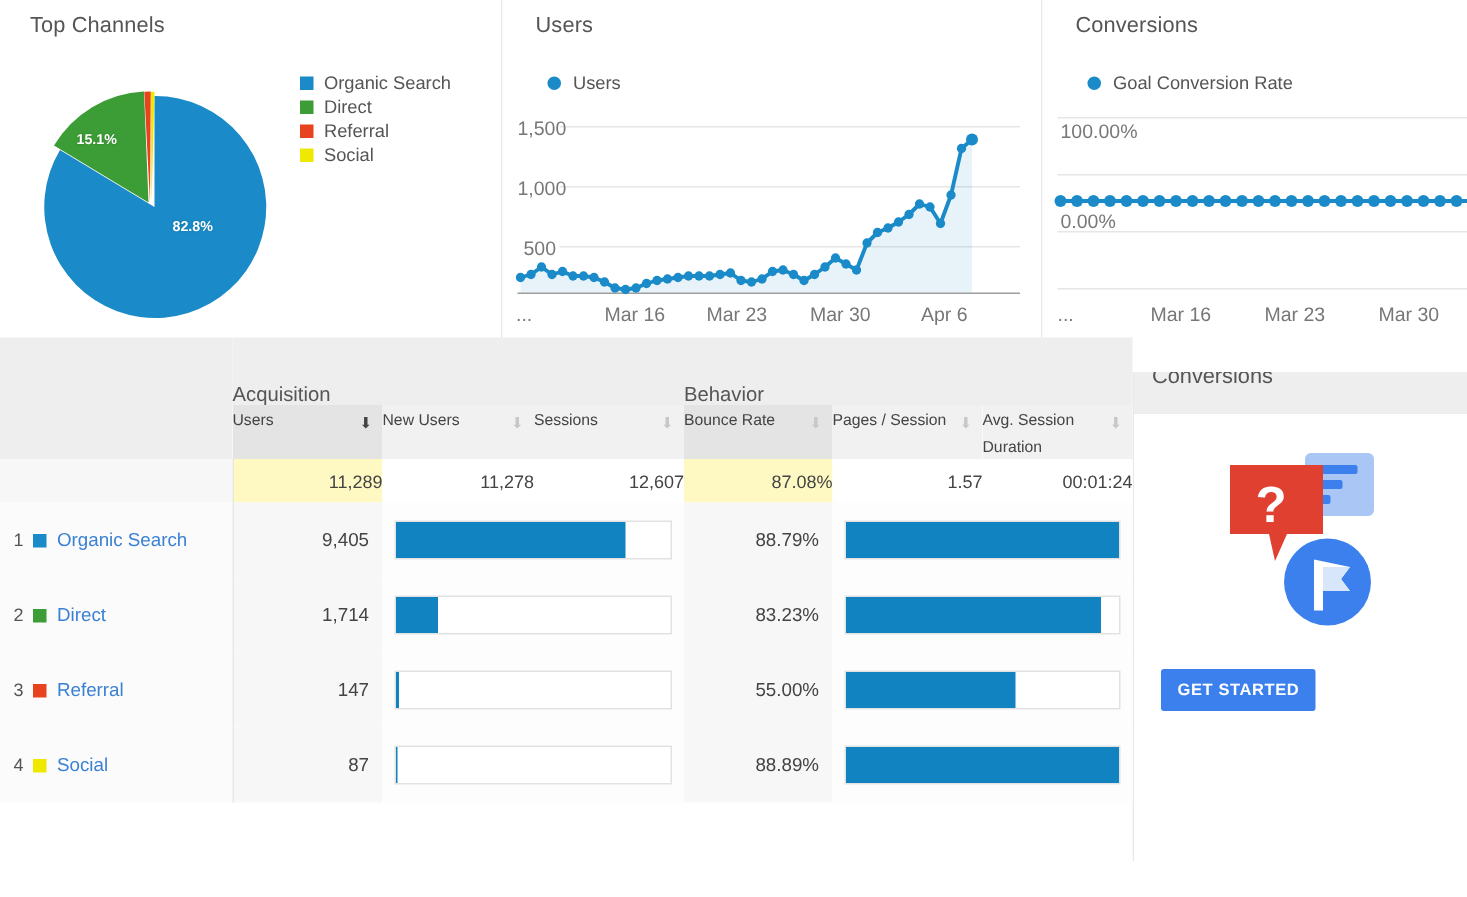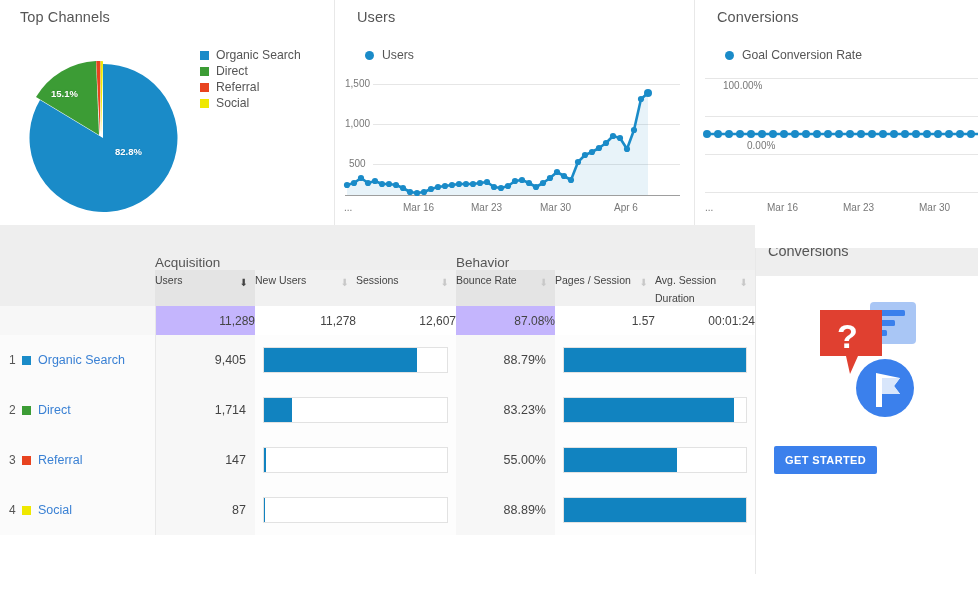--- a/index.html
+++ b/index.html
@@ -37,21 +37,21 @@
   .pie-legend { left: 200px; top: 48px; }
 
   .slice-label {
     position:absolute; color:#fff; font-size:9.5px; font-weight:700;
     text-shadow: 0 0 2px rgba(0,0,0,.18); white-space:nowrap;
   }
 
   
   .chart-area { position:absolute; }
   .axis-label {
-    position:absolute; font-size:10px; color:#777; white-space:nowrap;
+    position:absolute; font-size:13px; color:#777; white-space:nowrap;
   }
   .gridline { position:absolute; height:1px; background:#e6e6e6; }
 
   .tooltip {
     position:absolute; background:#fff; border:1px solid #d6d6d6;
     box-shadow: 0 1px 3px rgba(0,0,0,.2);
     padding: 6px 9px 7px 9px; z-index: 20; white-space:nowrap;
   }
   .tt-date { font-size:11px; color:#222; font-weight:700; margin-bottom:3px; }
   .tt-row  { font-size:11px; color:#222; font-weight:700; display:flex; align-items:center; }
@@ -91,21 +91,21 @@
   }
   .sort-arrow.on { color:#444; }
 
   .sum-row td {
     height: 29px; background:#fff; border-bottom:1px solid #eaeaea;
     border-right:1px solid #f0f0f0;
     font-size: 12px; color:#444; text-align:right; padding-right:9px;
     vertical-align: middle;
   }
   .sum-row td.sum-first { background:#f7f7f7; border-right:1px solid #e8e8e8; }
-  .sum-row td.active { background:#c4b5fd; }
+  .sum-row td.active { background:#fef9c3; }
 
   .data-row td {
     height: 50px; border-bottom: 1px solid #eaeaea;
     border-right: 1px solid #f2f2f2;
     background: #fdfdfd;
     vertical-align: middle;
   }
   .data-row td.cell-first {
     background:#fbfbfb; border-right:1px solid #e8e8e8;
     padding-left: 9px;
@@ -287,22 +287,22 @@
           <span class="legend-label">Goal Conversion Rate</span>
         </div>
       </div>
 
       <div class="chart-area" style="left:0; top:72px; width:283px; height:150px;">
         <div class="gridline" style="left:10px; top:6px;  width:273px;"></div>
         <div class="gridline" style="left:10px; top:44px; width:273px;"></div>
         <div class="gridline" style="left:10px; top:82px; width:273px;"></div>
         <div class="gridline" style="left:10px; top:120px; width:273px;"></div>
 
-        <span class="axis-label" style="left:28px; top:8px;text-align:center;">100.00%</span>
-        <span class="axis-label" style="left:12px; top:68px;margin-left:40px;">0.00%</span>
+        <span class="axis-label" style="left:12px; top:8px;text-align:center;">100.00%</span>
+        <span class="axis-label" style="left:12px; top:68px;">0.00%</span>
 
         <svg width="283" height="150" style="position:absolute; left:0; top:0;">
           <line x1="10" y1="62" x2="283" y2="62" stroke="#1a8bc8" stroke-width="2.6"></line>
           <g fill="#1a8bc8">
             <circle cx="12" cy="62" r="4"></circle>
               <circle cx="23" cy="62" r="4"></circle>
             <circle cx="34" cy="62" r="4"></circle>
               <circle cx="45" cy="62" r="4"></circle>
             <circle cx="56" cy="62" r="4"></circle>
               <circle cx="67" cy="62" r="4"></circle>

